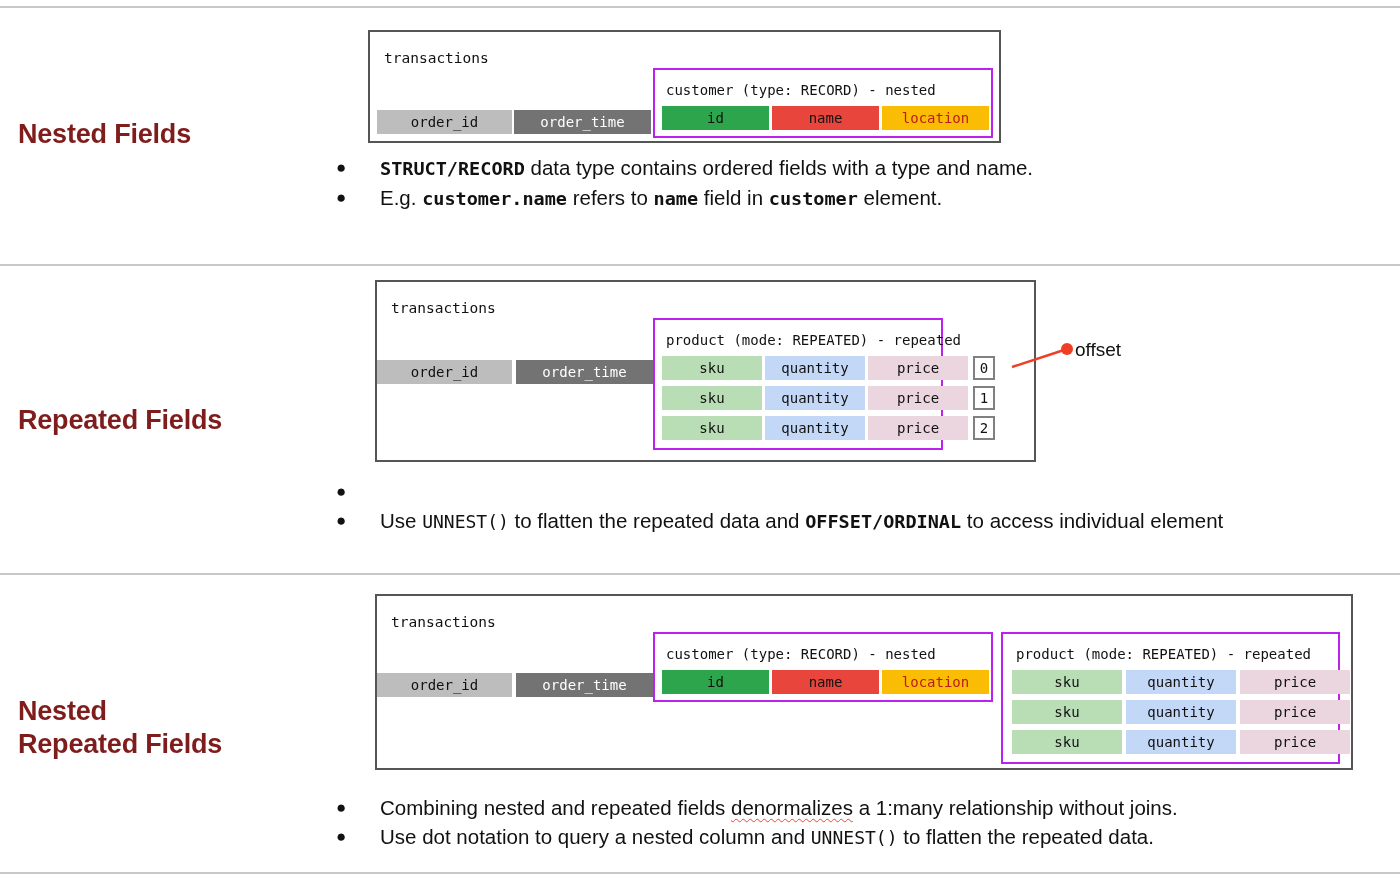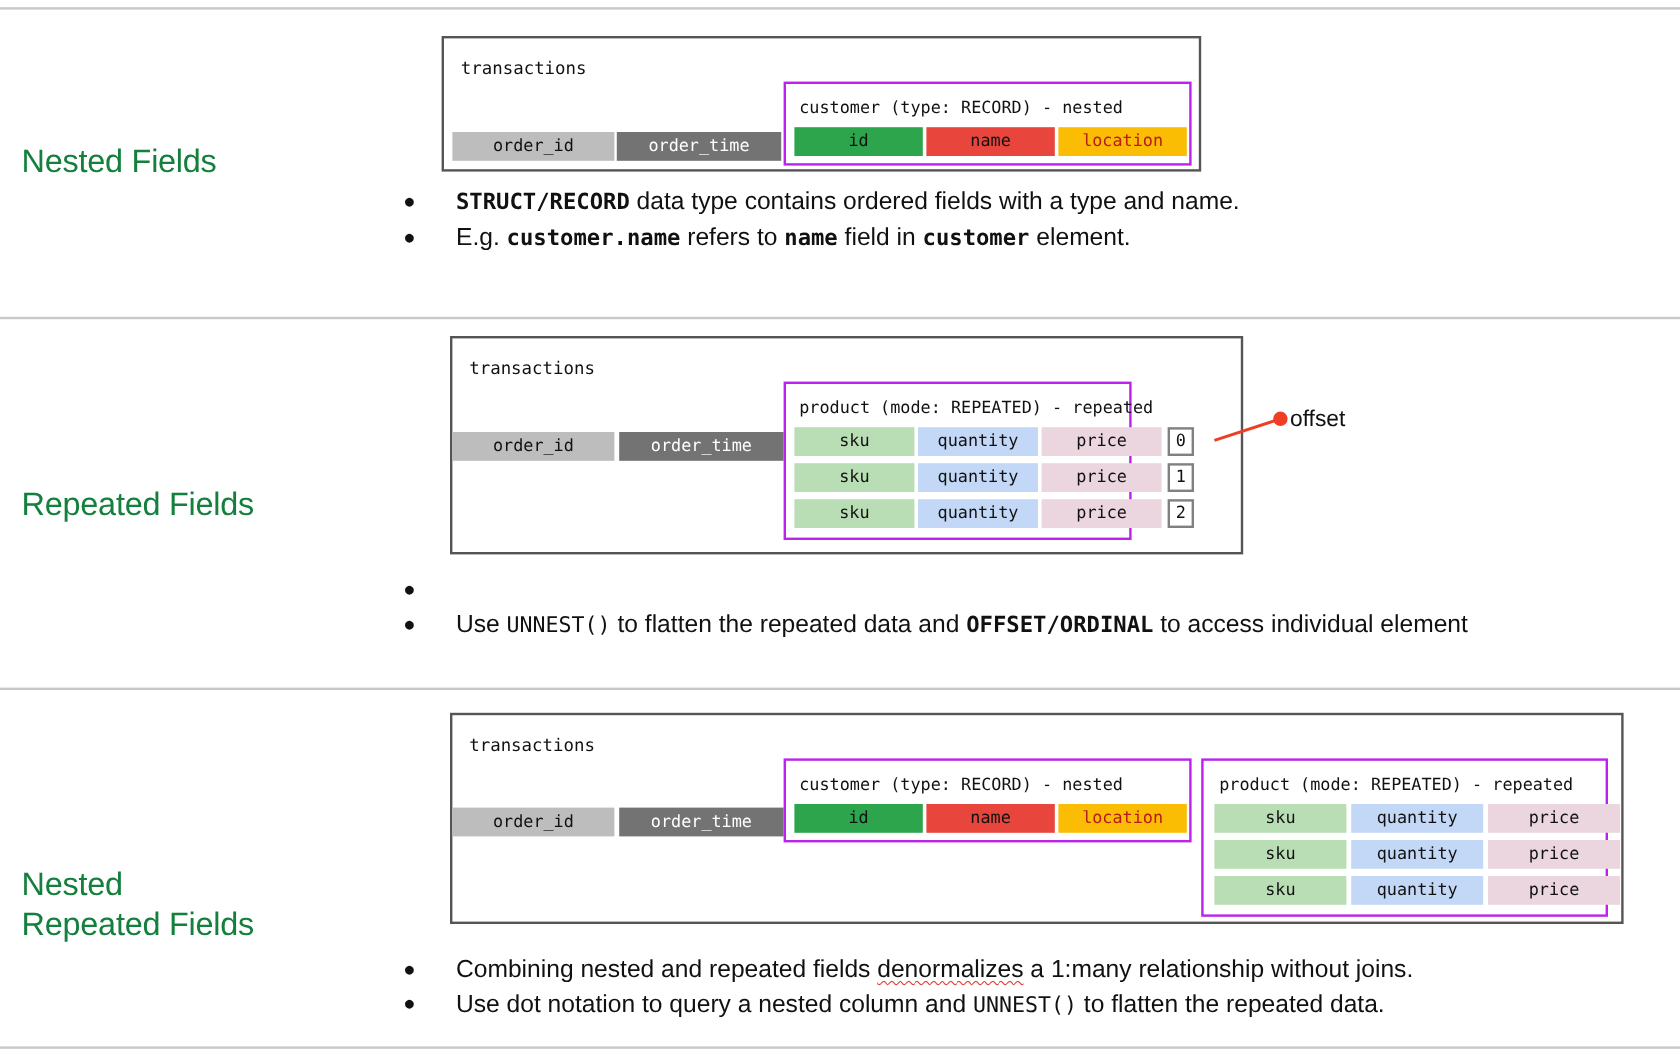--- a/index.html
+++ b/index.html
@@ -25,22 +25,22 @@
   }
   .divider.top  { top: 6px; }
   .divider.d1   { top: 264px; }
   .divider.d2   { top: 573px; }
   .divider.bot  { top: 872px; }
 
   
   .section-title {
     position: absolute;
     left: 18px;
-    color: #15803d;
-    font-weight: normal;
+    color: #7f1d1d;
+    font-weight: bold;
     font-size: 27px;
     line-height: 33px;
     letter-spacing: -0.2px;
     white-space: pre-line;
   }
 
   
   .table-frame {
     position: absolute;
     border: 2px solid #555555;
@@ -229,21 +229,21 @@
       <span class="bdot">●</span>
       <span class="btext">
       </span>
     </div>
     <div class="brow">
       <span class="bdot">●</span>
       <span class="btext"><span>Use </span><code class="mn">UNNEST()</code><span> to flatten the repeated data and </span><b class="m">OFFSET/ORDINAL</b><span> to access individual element</span></span>
     </div>
   </div>
 
-  <div class="section-title" style="top:721px;">Nested
+  <div class="section-title" style="top:695px;">Nested
 Repeated Fields</div>
 
   <div class="table-frame" style="left:375px; top:594px; width:978px; height:176px;">
     <div class="table-name" style="left:14px; top:18px;">transactions</div>
 
     <div class="chip gray" style="left:0px; top:77px; width:135px;">order_id</div>
     <div class="chip blue" style="left:139px; top:77px; width:137px;">order_time</div>
 
     <div class="group-box" style="left:276px; top:36px; width:340px; height:70px;">
       <div class="group-label" style="left:11px; top:12px;">customer (type: RECORD) - nested</div>

